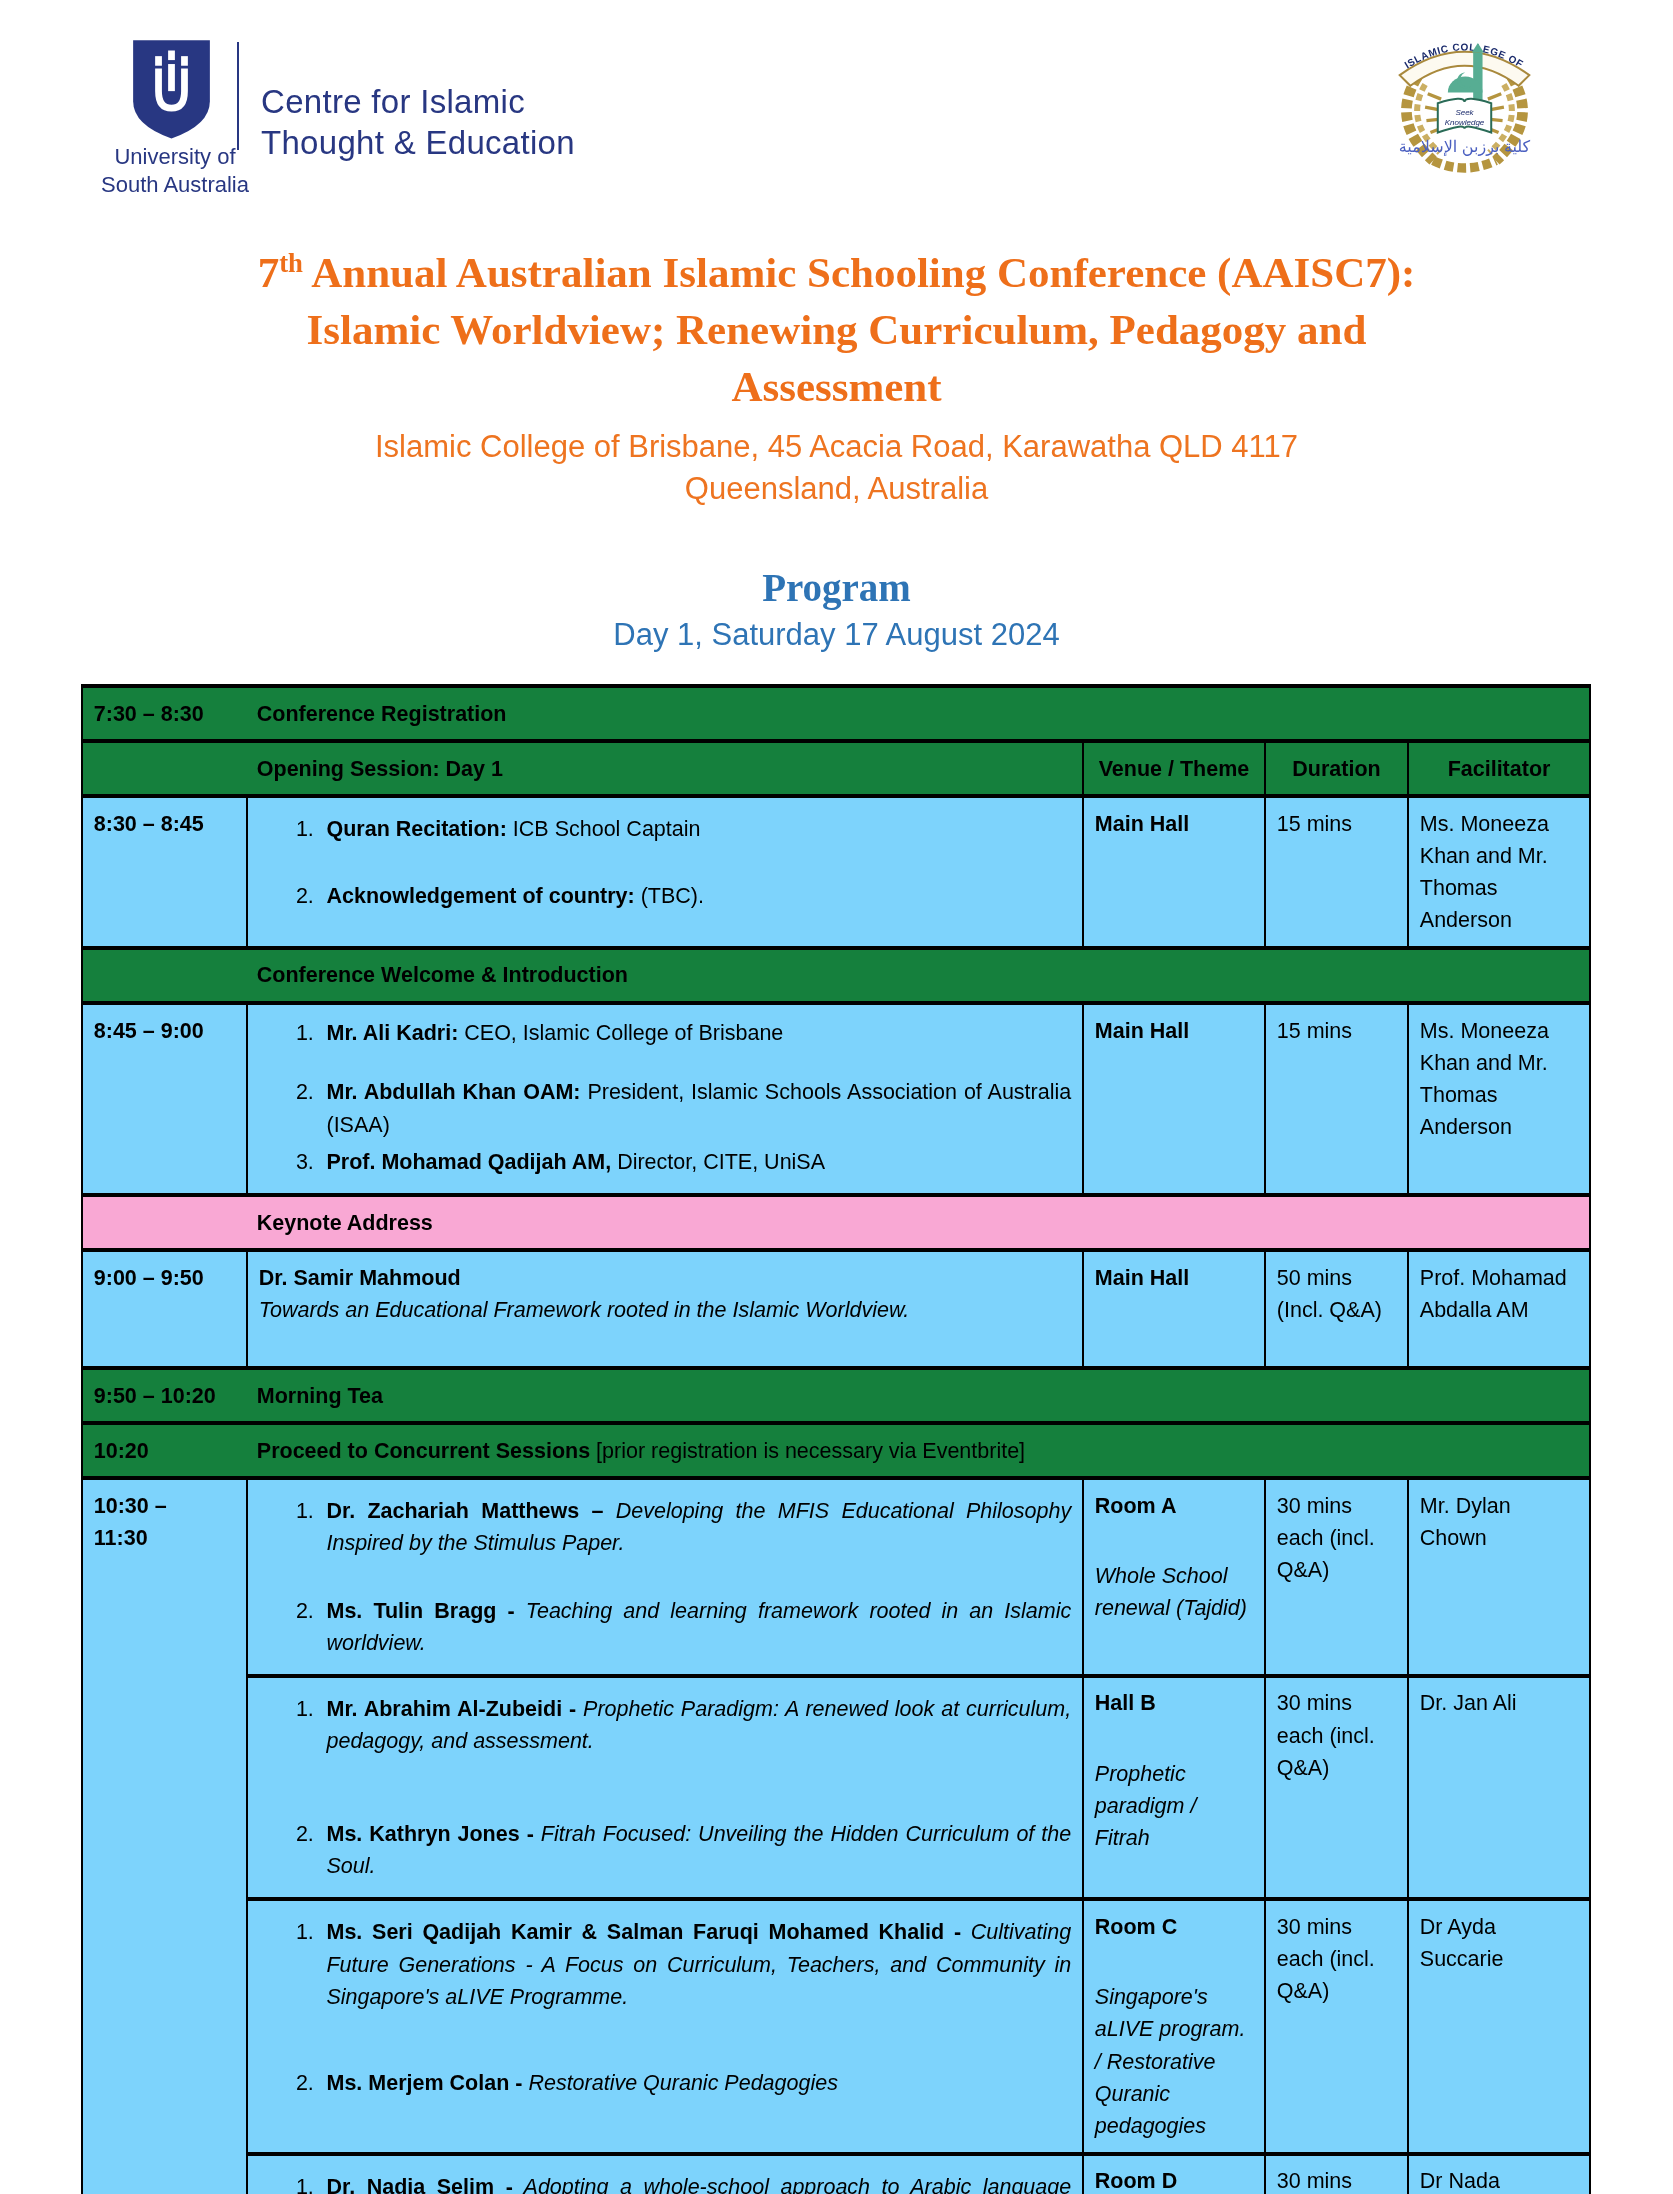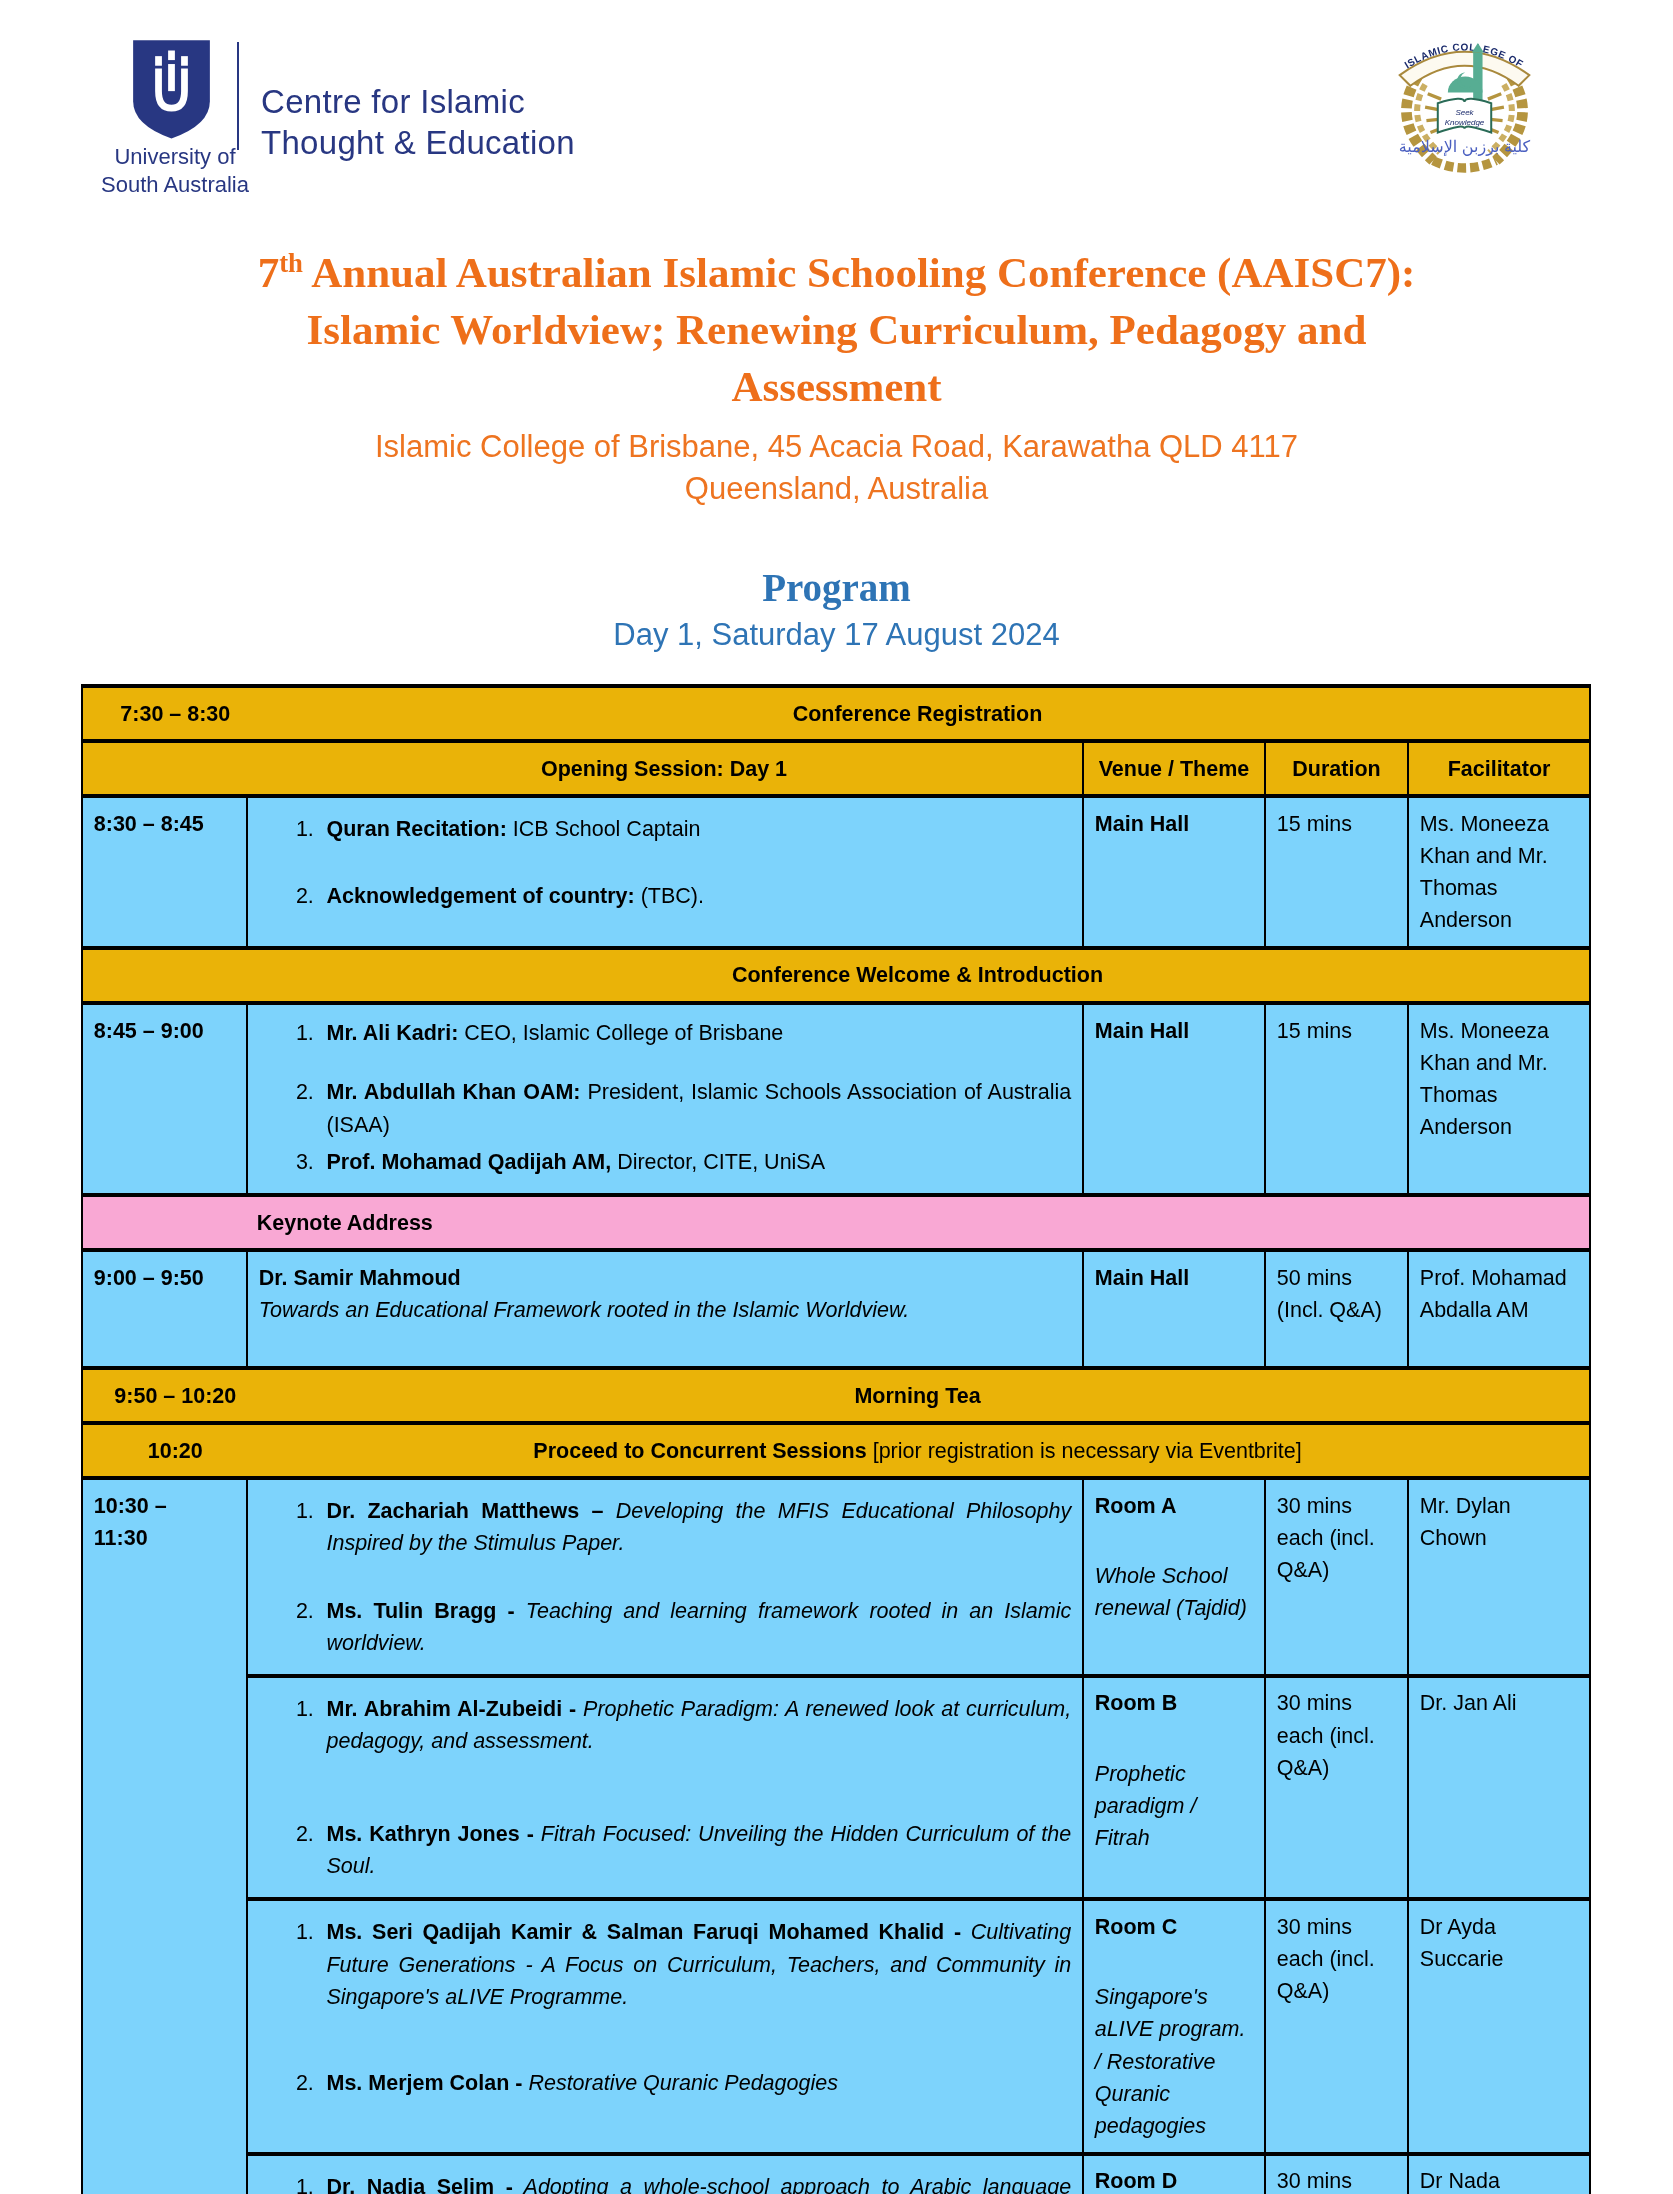--- a/index.html
+++ b/index.html
@@ -53,21 +53,21 @@
     width:1506px;
     font-size:21.5px; color:#000; line-height:1.5;
   }
   table.prog td {
     border-style:solid; border-color:#000;
     border-width:4px 2px;
     vertical-align:top;
     padding:9.4px 10.8px;
     background:#7dd3fc;
   }
-  tr.bluerow td { background:#eab308;text-align:center; }
+  tr.bluerow td { background:#15803d; }
   tr.orangerow td { background:#f9a8d4; }
   td.mergelbl { padding:10.8px 10.8px 10.8px 13.4px; }
   .rowflex { display:flex; align-items:flex-start; }
   .rowflex .t { flex:0 0 163px; font-weight:700; }
   .rowflex .lbl { flex:1 1 auto; }
   .b { font-weight:700; }
   .i { font-style:italic; }
   td.time { font-weight:700; padding-left:15px; white-space:pre-line; }
   td.colhead { font-weight:700; text-align:center; padding-top:12px; padding-bottom:12px; }
   td.desc { padding-left:12px; padding-right:13.4px; }
@@ -284,21 +284,21 @@
     </tr>
 
     <tr>
       <td class="desc">
         <ol>
           <li><span class="b">Mr. Abrahim Al-Zubeidi -</span><span class="i"> Prophetic Paradigm: A renewed look at curriculum, pedagogy, and assessment.</span></li>
           <li style="margin-top:61px"><span class="b">Ms. Kathryn Jones -</span><span class="i"> Fitrah Focused: Unveiling the Hidden Curriculum of the Soul.</span></li>
         </ol>
       </td>
       <td class="venue">
-        <div class="b">Room B</div>
+        <div class="b">Hall B</div>
         <div class="theme">Prophetic paradigm / Fitrah</div>
       </td>
       <td class="dur">30 mins each (incl. Q&amp;A)</td>
       <td class="fac">Dr. Jan Ali</td>
     </tr>
 
     <tr>
       <td class="desc">
         <ol>
           <li><span class="b">Ms. Seri Qadijah Kamir &amp; Salman Faruqi Mohamed Khalid -</span><span class="i"> Cultivating Future Generations - A Focus on Curriculum, Teachers, and Community in Singapore's aLIVE Programme.</span></li>

